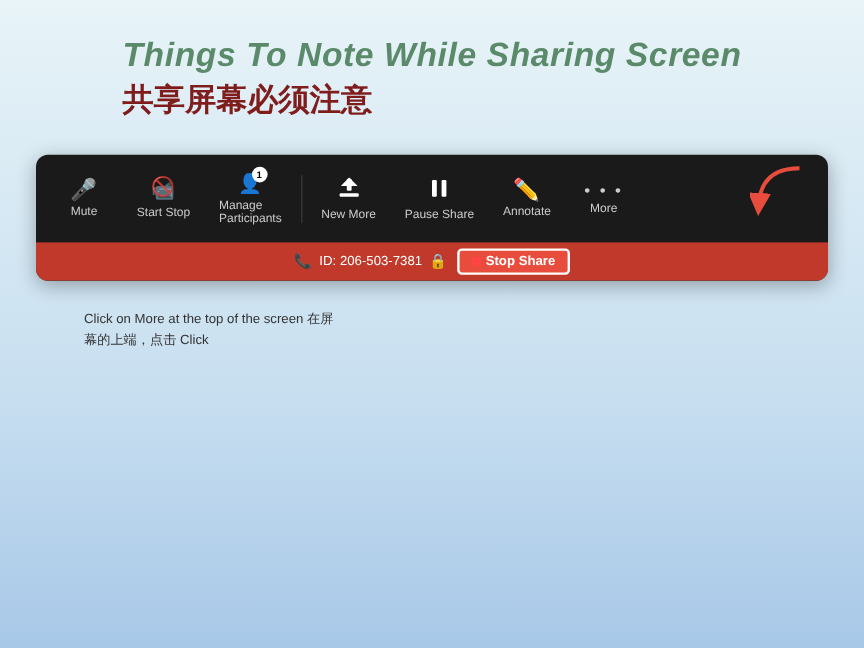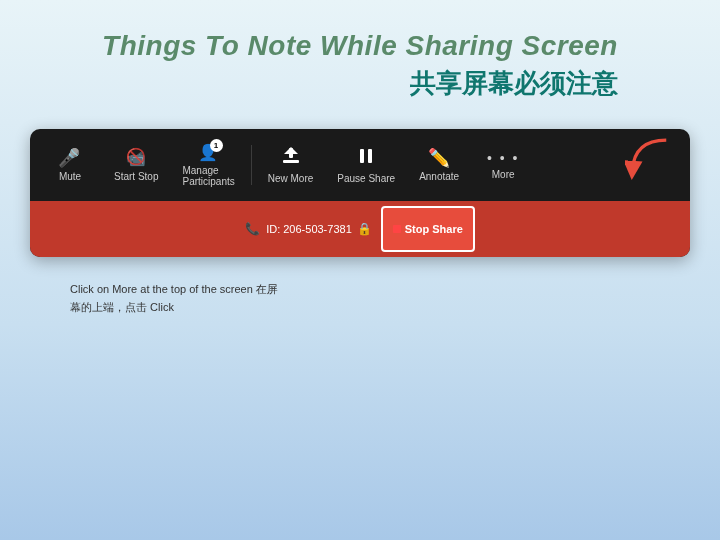--- a/index.html
+++ b/index.html
@@ -14,37 +14,37 @@
     }
 
     .page-content {
       padding: 30px 50px;
       display: flex;
       flex-direction: column;
       align-items: center;
     }
 
     .title-block {
-      text-align: right;
+      text-align: left;
       margin-bottom: 28px;
     }
 
     .title-english {
       font-size: 28px;
       font-weight: bold;
       color: #5a8a6a;
       font-style: italic;
       letter-spacing: 0.5px;
       margin-bottom: 4px;
     }
 
     .title-chinese {
       font-size: 26px;
       font-weight: bold;
-      color: #0f766e;
+      color: #7f1d1d;
       font-family: Liberation Serif, serif;
     }
 
     
     .toolbar-screenshot {
       width: 660px;
       background: #1a1a1a;
       border-radius: 10px;
       overflow: hidden;
       margin-bottom: 24px;
@@ -113,21 +113,21 @@
     .lock-icon-small {
       font-size: 12px;
     }
 
     .stop-share-btn {
       background: #e74c3c;
       border: 2px solid #ffffff;
       color: #ffffff;
       font-size: 11px;
       font-weight: bold;
-      padding: 15px 10px;
+      padding: 3px 10px;
       border-radius: 4px;
       cursor: pointer;
       display: flex;
       align-items: center;
       gap: 4px;
     }
 
     .stop-dot {
       width: 8px;
       height: 8px;

